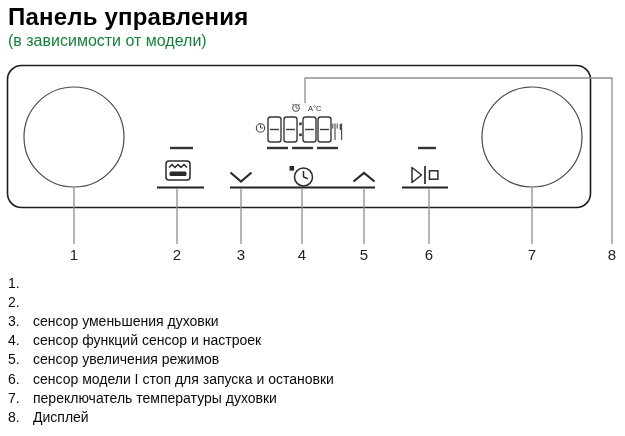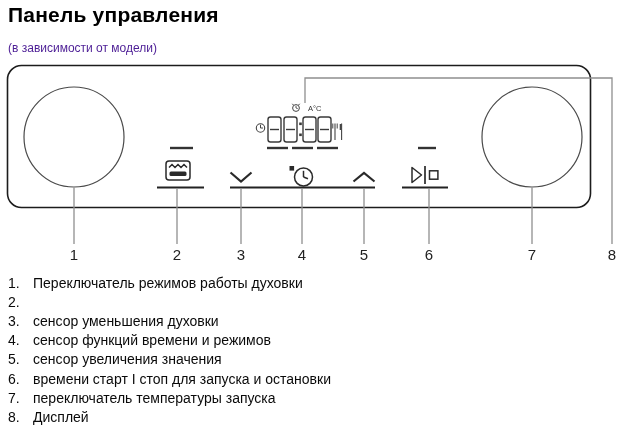--- a/index.html
+++ b/index.html
@@ -1,21 +1,21 @@
 <!DOCTYPE html>
 <html><head>
 <meta charset="utf-8">
 <style>
   html,body { margin:0; padding:0; background:#ffffff; }
   .page {
     position:relative; width:625px; height:436px; background:#fff;
     font-family:"Liberation Sans", sans-serif; overflow:hidden; color:#111;
   }
-  .title { position:absolute; left:8px; top:3px; font-size:21px; font-weight:bold; color:#000; letter-spacing:0.2px; }
-  .subtitle { position:absolute; left:8px; top:41px; font-size:12px; color:#4c1d95; }
+  .title { position:absolute; left:8px; top:3px; font-size:24px; font-weight:bold; color:#000; letter-spacing:0.2px; }
+  .subtitle { position:absolute; left:8px; top:32px; font-size:16px; color:#15803d; }
   svg.diagram { position:absolute; left:0; top:60px; }
 
   .panel { fill:#fff; stroke:#1c1c1c; stroke-width:1.6; }
   .knob  { fill:#fff; stroke:#4a4a4a; stroke-width:1.2; }
   .ic    { fill:none; stroke:#2a2a2a; stroke-width:1.5; }
   .seg   { fill:none; stroke:#3a3a3a; stroke-width:1.4; }
   .ch    { fill:none; stroke:#2a2a2a; stroke-width:2.2; }
   .ul    { stroke:#222; stroke-width:2; }
   .bar   { stroke:#333; stroke-width:2.4; }
   .cline { stroke:#8f8f8f; stroke-width:1.3; fill:none; }
@@ -140,44 +140,43 @@
     <text class="cnum" x="302" y="200" text-anchor="middle">4</text>
     <text class="cnum" x="364" y="200" text-anchor="middle">5</text>
     <text class="cnum" x="429" y="200" text-anchor="middle">6</text>
     <text class="cnum" x="532" y="200" text-anchor="middle">7</text>
     <text class="cnum" x="612" y="200" text-anchor="middle">8</text>
   </svg>
 
   <ol class="legend">
     <li>
       <span class="num">1.</span>
-      <span class="txt">Переключатель режимов работы духовки</span>
     </li>
     <li>
       <span class="num">2.</span>
     </li>
     <li>
       <span class="num">3.</span>
       <span class="txt">сенсор уменьшения духовки</span>
     </li>
     <li>
       <span class="num">4.</span>
-      <span class="txt">сенсор функций времени и режимов</span>
+      <span class="txt">сенсор функций сенсор и настроек</span>
     </li>
     <li>
       <span class="num">5.</span>
-      <span class="txt">сенсор увеличения значения</span>
+      <span class="txt">сенсор увеличения режимов</span>
     </li>
     <li>
       <span class="num">6.</span>
-      <span class="txt">времени старт I стоп для запуска и остановки</span>
+      <span class="txt">сенсор модели I стоп для запуска и остановки</span>
     </li>
     <li>
       <span class="num">7.</span>
-      <span class="txt">переключатель температуры запуска</span>
+      <span class="txt">переключатель температуры духовки</span>
     </li>
     <li>
       <span class="num">8.</span>
       <span class="txt">Дисплей</span>
     </li>
   </ol>
 
 </div>
 
 </body></html>

